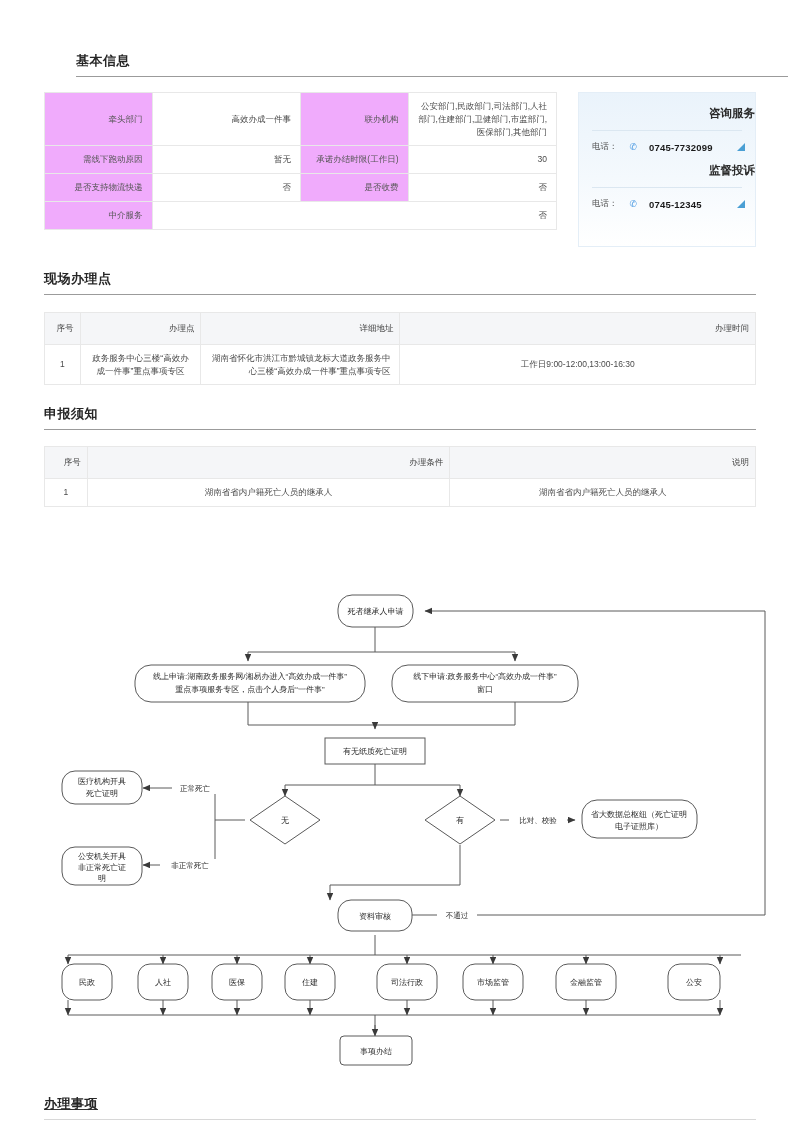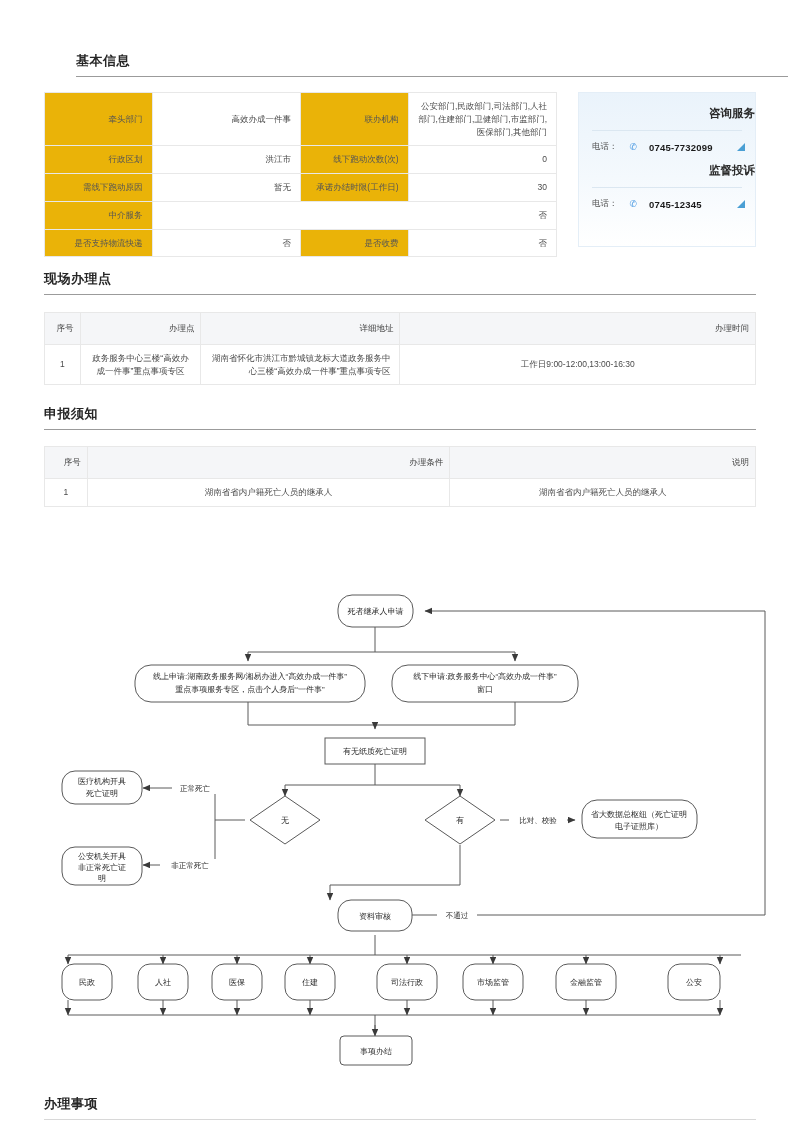--- a/index.html
+++ b/index.html
@@ -29,21 +29,21 @@
   }
   table.tbl td, table.tbl th {
     border: 1px solid #e8e8e8;
     padding: 7px 9px;
     vertical-align: middle;
     font-weight: normal;
     line-height: 1.5;
     word-break: break-all;
     text-align: right;
   }
-  table.tbl td.k { background: #eab308; color: #555; margin-left: 44px; }
+  table.tbl td.k { background: #f0abfc; color: #555; margin-left: 44px; }
   table.tbl th {
     background: #f5f6f8; color: #444; font-weight: normal;
     font-size: 8.5px; padding: 9px 6px;
   }
   table.tbl td.c { text-align: center; }
 
   
   .side-card {
     position: absolute; left: 578px; top: 92px; width: 178px; height: 155px;
     background: linear-gradient(180deg,#eaf3fb 0%, #f4f9fd 55%, #ffffff 100%);
@@ -99,40 +99,34 @@
           <col style="width:29%">
         </colgroup>
       <tbody>
         <tr>
           <td class="k">牵头部门</td>
           <td>高效办成一件事</td>
           <td class="k">联办机构</td>
           <td>公安部门,民政部门,司法部门,人社部门,住建部门,卫健部门,市监部门,医保部门,其他部门</td>
         </tr>
         <tr>
-          <td class="k">行政区划</td>
-          <td>洪江市</td>
-          <td class="k">线下跑动次数(次)</td>
-          <td>0</td>
-        </tr>
-        <tr>
           <td class="k">需线下跑动原因</td>
           <td>暂无</td>
           <td class="k">承诺办结时限(工作日)</td>
           <td>30</td>
         </tr>
         <tr>
-          <td class="k">中介服务</td>
-          <td colspan="3">否</td>
-        </tr>
-        <tr>
           <td class="k">是否支持物流快递</td>
           <td>否</td>
           <td class="k">是否收费</td>
           <td>否</td>
+        </tr>
+        <tr>
+          <td class="k">中介服务</td>
+          <td colspan="3">否</td>
         </tr>
       </tbody>
     </table>
   </div>
 
   <div class="side-card">
     <div class="h" style="padding-left:13px;">咨询服务</div>
     <div class="hr"></div>
     <div class="row">
       <span class="lbl">电话：</span>
@@ -332,18 +326,18 @@
       <text class="ftext" x="586" y="425">金融监管</text>
 
       <rect class="fnode" x="668" y="404" width="52" height="36" rx="12" ry="12"></rect>
       <text class="ftext" x="694" y="425">公安</text>
 
       <rect class="fnode" x="340" y="476" width="72" height="29" rx="4" ry="4"></rect>
       <text class="ftext" x="376" y="494">事项办结</text>
     </svg>
   </div>
 
-  <div class="section" style="top:1095px;">
+  <div class="section" style="top:1095px;text-decoration:underline;">
     <div class="sec-title">办理事项</div>
     <div class="sec-rule thin"></div>
   </div>
 
 </div>
 
 </body></html>

